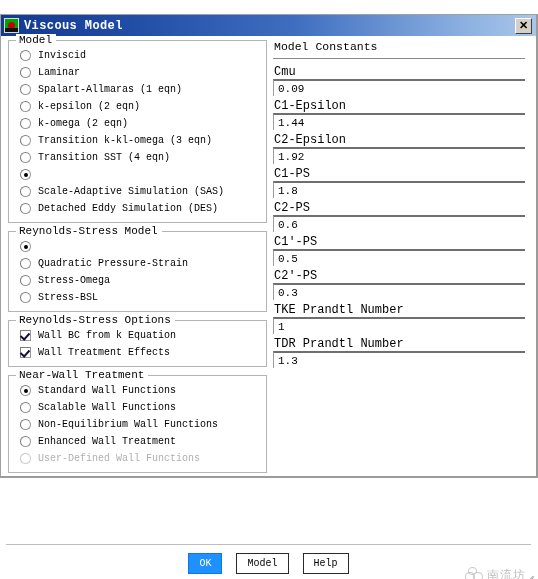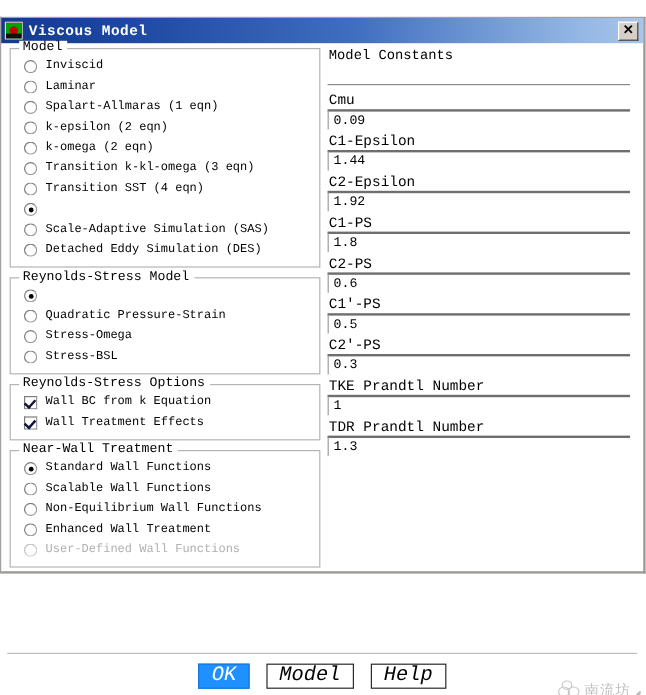--- a/index.html
+++ b/index.html
@@ -192,21 +192,21 @@
     border: solid #12123c;
     border-width: 0 2px 2px 0;
     transform: rotate(42deg);
   }
 
   
   .constants-title {
     font-size: 11.5px;
     line-height: 13px;
     padding-left: 1px;
-    margin-bottom: 17px;
+    margin-bottom: 5px;
   }
   .constants-rule {
     height: 1px;
     background: #8a8a8a;
     margin: 0 0 6px 0;
   }
   .field-label {
     font-size: 12px;
     line-height: 14px;
     padding-left: 1px;
@@ -251,28 +251,27 @@
     justify-content: center;
     gap: 14px;
   }
   .btn {
     min-width: 30px;
     height: 21px;
     box-sizing: border-box;
     border: 1px solid #2a2a2a;
     background: #ffffff;
     font-family: "Liberation Mono", "DejaVu Sans Mono", monospace;
-    font-size: 17px;
+    font-size: 10px;
     color: #000000;
     display: flex;
     align-items: center;
     justify-content: center;
     padding: 4px 10px;
     cursor: default;
-    font-style: italic;
   }
   .btn.primary {
     background: #1e90ff;
     border-color: #1277dd;
     color: #ffffff;
   }
 
   
   .watermark {
     position: absolute;

